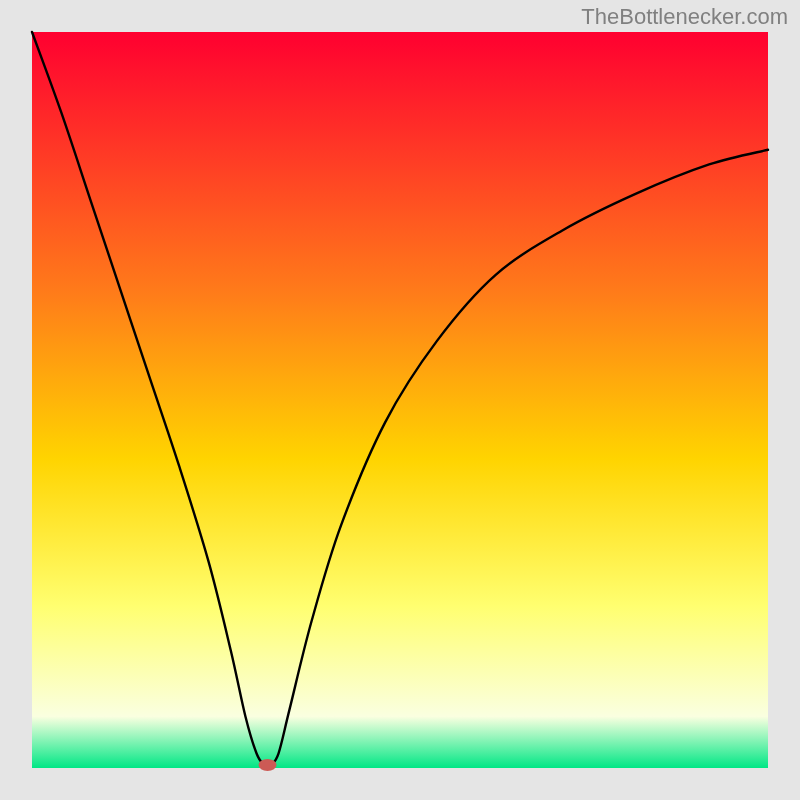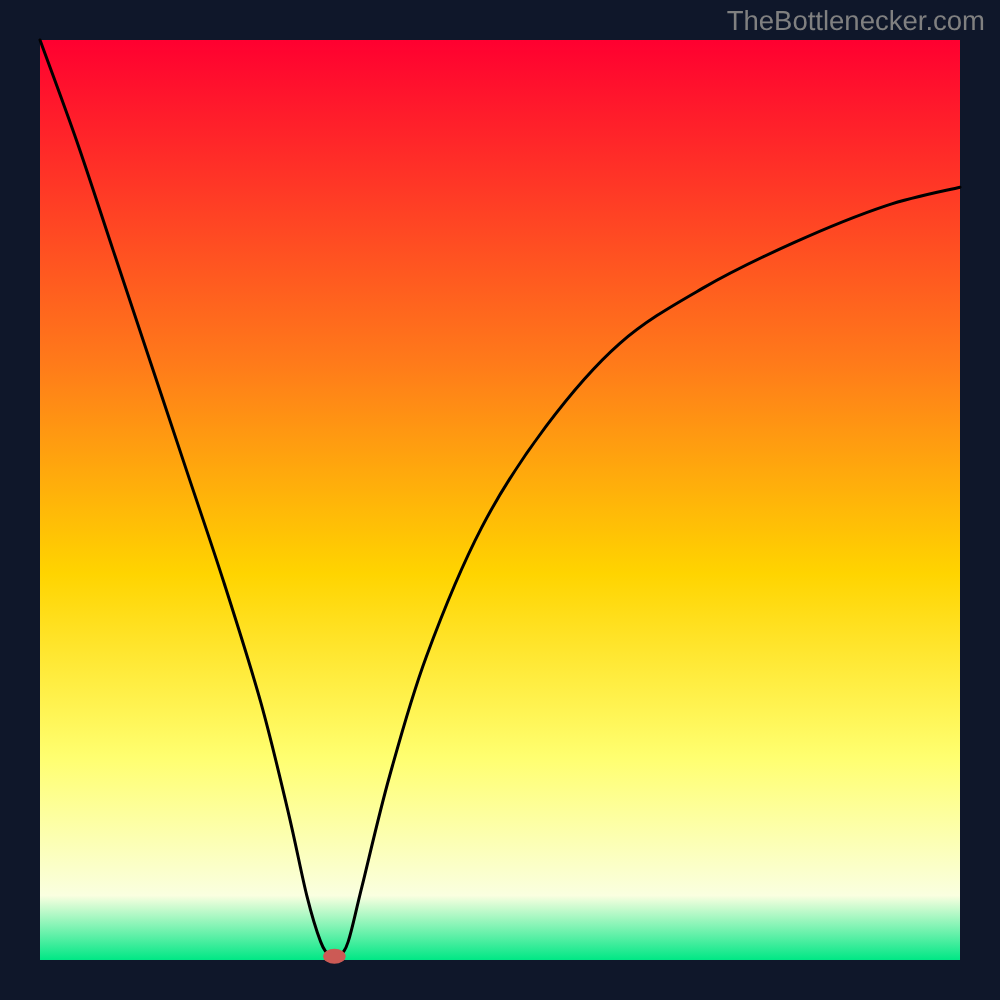--- a/index.html
+++ b/index.html
@@ -8,21 +8,21 @@
     width: 800px;
     height: 800px;
     background: #000;
     overflow: hidden;
     font-family: Arial, Helvetica, sans-serif;
   }
   .frame {
     position: relative;
     width: 800px;
     height: 800px;
-    background: #0f172a;
+    background: #e5e5e5;
   }
   .watermark {
     position: absolute;
     top: 4px;
     right: 12px;
     color: #808080;
     font-size: 22px;
     font-family: Arial, sans-serif;
     z-index: 5;
   }

